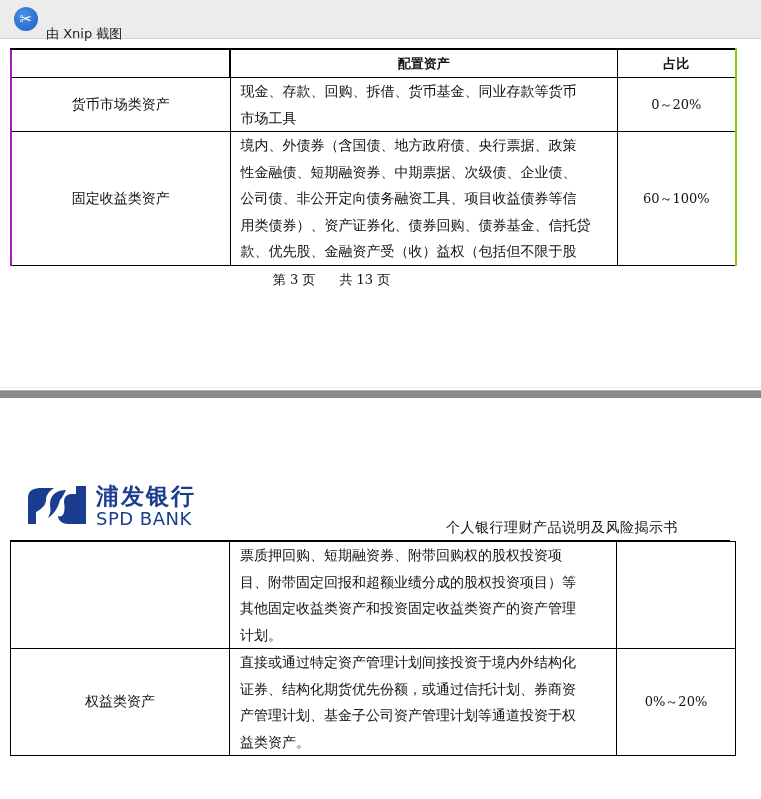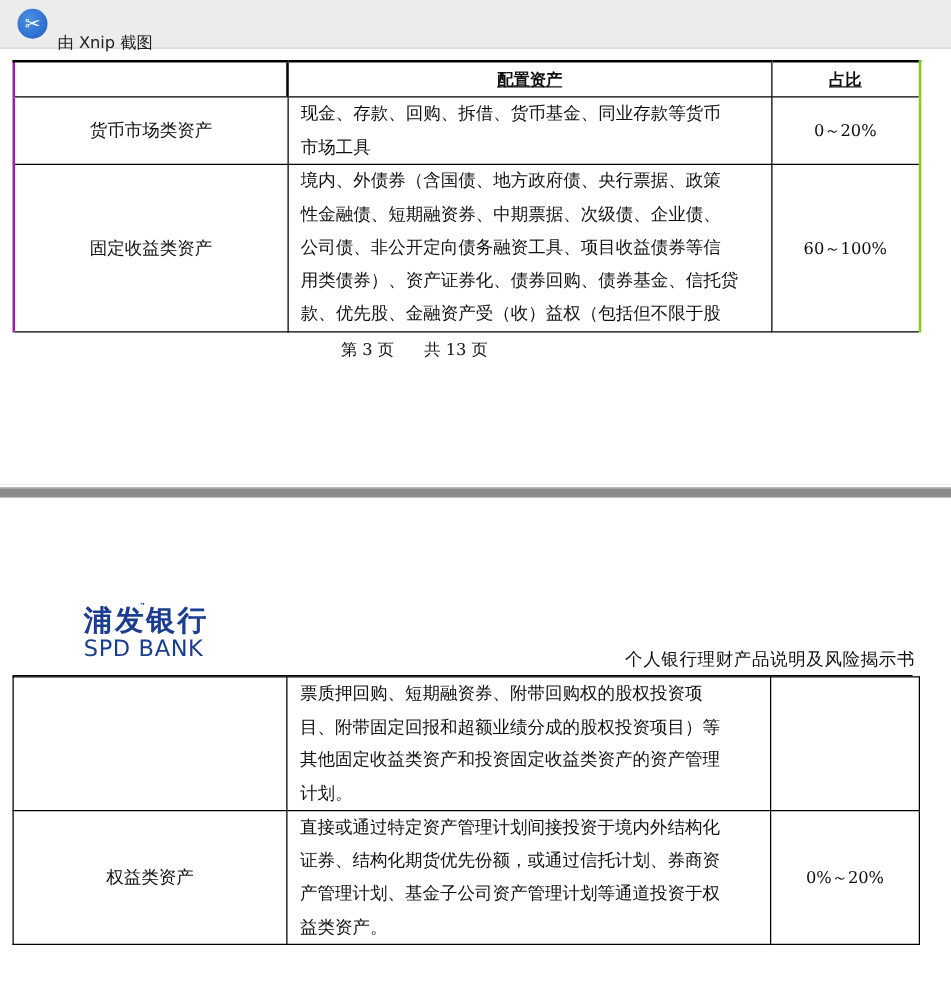--- a/index.html
+++ b/index.html
@@ -26,46 +26,46 @@
     margin-top: 29px;
   }
   table.doc {
     position: absolute; border-collapse: collapse; table-layout: fixed;
     font-size: 14px;
   }
   table.doc td {
     border: 1px solid #000; padding: 0; vertical-align: middle;
   }
   .t1 { left: 10px; top: 48px; width: 725px; }
-  .t1 tr.hdr td { border-top: 2px solid #000; text-decoration: underline; }
+  .t1 tr.hdr td { border-top: 2px solid #000; }
   .t1 td.c1 { border-left: 2px solid #a21caf; }
   .t1 td.c3 { border-right: 2px solid #84cc16; }
   .t1 tr.hdr td.c2 { border-left: 2px solid #000; }
   .hdr td { height: 27px; font-weight: bold; text-align: center; font-family: "DejaVu Sans", sans-serif; font-size: 13px; }
   .cat { text-align: center; }
   .desc { padding: 0 10px !important; line-height: 26.5px; text-align: left; }
   .desc.center { text-align: left; }
   .pct { text-align: center; font-size: 13px; }
   .page-num {
     position: absolute; left: 0; top: 271px; width: 663px; text-align: center;
     font-size: 13px; word-spacing: 0;
   }
   .page-num span { margin: 0 10px; }
   .sep-light { position: absolute; left: 0; top: 387px; width: 761px; height: 1px; background: #eeeeee; }
   .sep-band { position: absolute; left: 0; top: 390px; width: 761px; height: 7px; background: #8a8a8a; border-top: 1px solid #b0b0b0; }
   .logo {
     position: absolute; left: 24px; top: 482px; width: 180px; height: 48px;
-    display: flex; align-items: center; flex-direction: column;
+    display: flex; align-items: center;
   }
   .logo-mark { width: 66px; height: 44px; }
   .logo-text { margin-left: 6px; color: #1b3d8f; }
   .logo-cn { font-size: 23px; font-weight: bold; letter-spacing: 2px; font-family: "DejaVu Sans", sans-serif; line-height: 26px; }
   .logo-en { font-size: 18px; font-family: "DejaVu Sans", sans-serif; line-height: 20px; letter-spacing: 0.5px; }
   .doc-header {
-    position: absolute; left: 458px; top: 519px; width: 274px; text-align: right;
+    position: absolute; left: 446px; top: 519px; width: 274px; text-align: left;
     font-size: 14px; letter-spacing: 0.5px;
   }
   .header-rule { position: absolute; left: 10px; top: 540px; width: 720px; height: 1px; background: #000; }
   .t2 { left: 10px; top: 541px; width: 725px; }
   .t2 tr:first-child td { border-top: 1px solid #000; }
 </style>
 </head>
 <body>
 
 <div class="titlebar">

